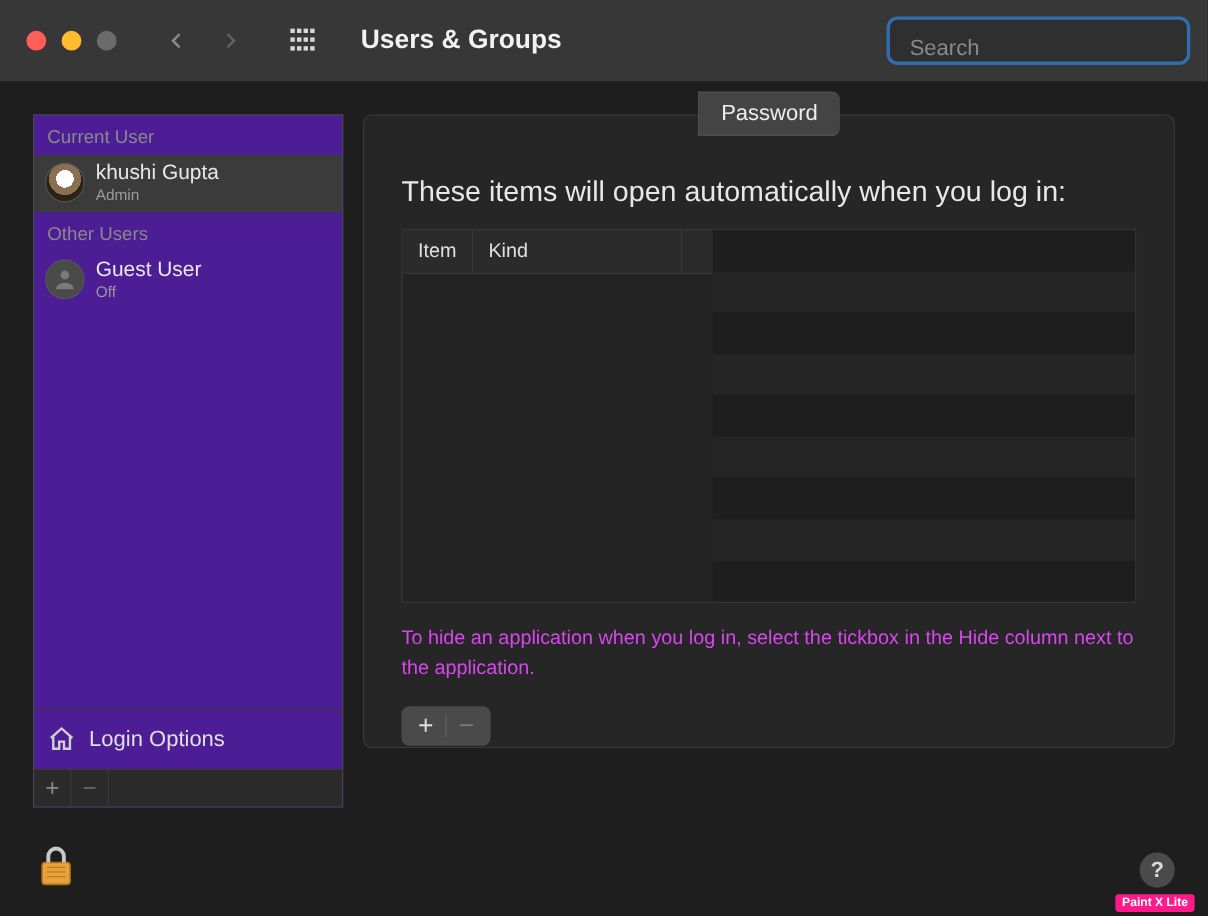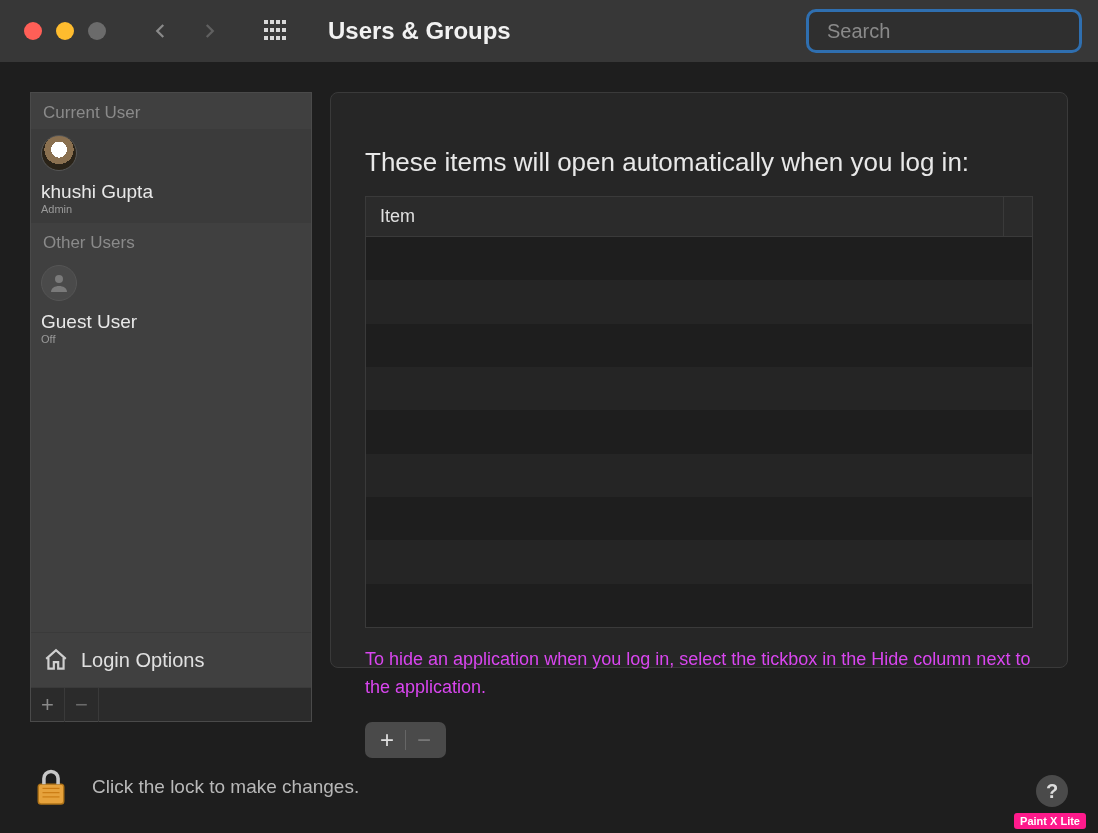--- a/index.html
+++ b/index.html
@@ -7,21 +7,21 @@
     width: 1098px;
     height: 833px;
     background: #1e1e1e;
     font-family: -apple-system, "Helvetica Neue", Arial, sans-serif;
     color: #e6e6e6;
     overflow: hidden;
     position: relative;
   }
   
   .titlebar {
-    height: 62px;
+    height: 74px;
     background: #373737;
     display: flex;
     align-items: center;
     padding: 0 16px;
     gap: 16px;
   }
   .traffic-lights { display: flex; gap: 14px; margin-left: 8px; margin-right: 30px; }
   .dot { width: 18px; height: 18px; border-radius: 50%; }
   .dot.red    { background: #ff5f57; }
   .dot.yellow { background: #febc2e; }
@@ -30,64 +30,63 @@
   .nav-arrow { width: 18px; height: 18px; color: #8a8a8a; cursor: default; }
   .apps-grid { width: 22px; height: 22px; display: grid; grid-template-columns: repeat(4,1fr); grid-template-rows: repeat(3,1fr); gap: 2px; margin-right: 26px; }
   .apps-grid span { background: #d8d8d8; width: 4px; height: 4px; }
   .title { font-size: 24px; font-weight: 700; color: #f2f2f2; }
   .search-wrap { margin-left: auto; }
   .search {
     width: 276px; height: 44px;
     background: #2f2f2f;
     border: 3px solid #2f6fb0;
     border-radius: 10px;
-    display: flex; align-items: center;
+    display: flex; align-items: flex-end;
     padding: 0 10px; gap: 8px;
   }
   .search svg { width: 20px; height: 20px; color: #9a9a9a; }
   .search input {
     flex: 1; background: transparent; border: none; outline: none;
     color: #ccc; font-size: 20px;
   }
   .search input::placeholder { color: #8a8a8a; }
 
   
   .content { display: flex; padding: 30px 30px 0 30px; gap: 18px; height: 660px; }
 
   
   .sidebar {
     width: 282px;
     border: 1px solid #4a4a4a;
-    background: #404040;
+    background: #4c1d95;
     display: flex; flex-direction: column;
   }
   .section-label {
     font-size: 17px; color: #8a8a8a;
     padding: 10px 12px 6px 12px;
   }
   .user-row {
-    display: flex; align-items: flex-start; gap: 10px;
+    display: flex; align-items: center; gap: 10px;
     padding: 6px 10px 8px 10px;
-    flex-direction: column;
   }
   .user-row.selected { background: #3b3b3b; }
   .avatar {
     width: 36px; height: 36px; border-radius: 50%;
     background: radial-gradient(circle at 50% 40%, #fff 0 30%, #8a7050 30% 55%, #2a2318 55% 100%);
     border: 1px solid #555;
     flex-shrink: 0;
   }
   .avatar.generic {
     background: #4a4a4a;
     display: flex; align-items: center; justify-content: center;
   }
   .avatar.generic svg { width: 24px; height: 24px; color: #7a7a7a; }
   .user-info { display: flex; flex-direction: column; line-height: 1.15; }
   .user-name { font-size: 19px; color: #e8e8e8; }
-  .user-role { font-size: 11px; color: #9a9a9a; }
+  .user-role { font-size: 14px; color: #9a9a9a; }
   .sidebar-spacer { flex: 1; }
   .login-options {
     display: flex; align-items: center; gap: 12px;
     padding: 14px 12px;
     border-top: 1px solid #3a3a3a;
     font-size: 20px; color: #e0e0e0;
   }
   .login-options svg { width: 26px; height: 26px; color: #d0d0d0; }
   .sidebar-footer {
     display: flex; align-items: center;
@@ -132,23 +131,23 @@
     background: #5a5a5a;
     border: 4px solid #d7261e;
     border-radius: 6px;
     padding: 6px 18px;
     position: relative;
     z-index: 2;
   }
   .intro { font-size: 26px; color: #e8e8e8; margin-bottom: 18px; }
   .table {
     border: 1px solid #3a3a3a;
-    height: 432px;
+    height: 340px;
     background: #232323;
-    display: flex; flex-direction: column;
+    display: flex; 
   }
   .thead {
     display: flex; height: 40px;
     background: #2b2b2b;
     border-bottom: 1px solid #3a3a3a;
   }
   .th {
     font-size: 18px; color: #e0e0e0;
     display: flex; align-items: center;
     padding: 0 14px;
@@ -276,25 +275,27 @@
     </div>
     <div class="sidebar-footer">
       <div class="sb-btn">+</div>
       <div class="sb-btn" style="color:#6a6a6a">−</div>
     </div>
   </div>
 
   <div class="panel">
     <div class="panel-box">
       <div class="tabs">
+        <div class="tab">Password</div>
       </div>
       <div class="intro">These items will open automatically when you log in:</div>
       <div class="table">
         <div class="thead">
           <div class="th col-item">Item</div>
+          <div class="th col-kind">Kind</div>
           <div class="th col-end"></div>
         </div>
         <div class="tbody">
           <div class="trow"></div>
           <div class="trow"></div>
           <div class="trow"></div>
           <div class="trow"></div>
           <div class="trow"></div>
           <div class="trow"></div>
           <div class="trow"></div>
@@ -316,16 +317,15 @@
 
 <div class="lock-row">
   <svg viewBox="0 0 24 28">
     <rect x="3" y="12" width="18" height="14" rx="2" fill="#e6a23c" stroke="#b07418" stroke-width="1"></rect>
     <rect x="4" y="13" width="16" height="12" fill="url(#g)"></rect>
     <path d="M7 12V8a5 5 0 0 1 10 0v4" fill="none" stroke="#c7c7c7" stroke-width="2.5"></path>
     <line x1="6" y1="15" x2="18" y2="15" stroke="#c97a12" stroke-width="0.8"></line>
     <line x1="6" y1="18" x2="18" y2="18" stroke="#c97a12" stroke-width="0.8"></line>
     <line x1="6" y1="21" x2="18" y2="21" stroke="#c97a12" stroke-width="0.8"></line>
   </svg>
-  <span class="lock-text">Click the lock to make changes.</span>
 </div>
 <div class="help-btn">?</div>
 <div class="watermark">Paint X Lite</div>
 
 </body></html>

